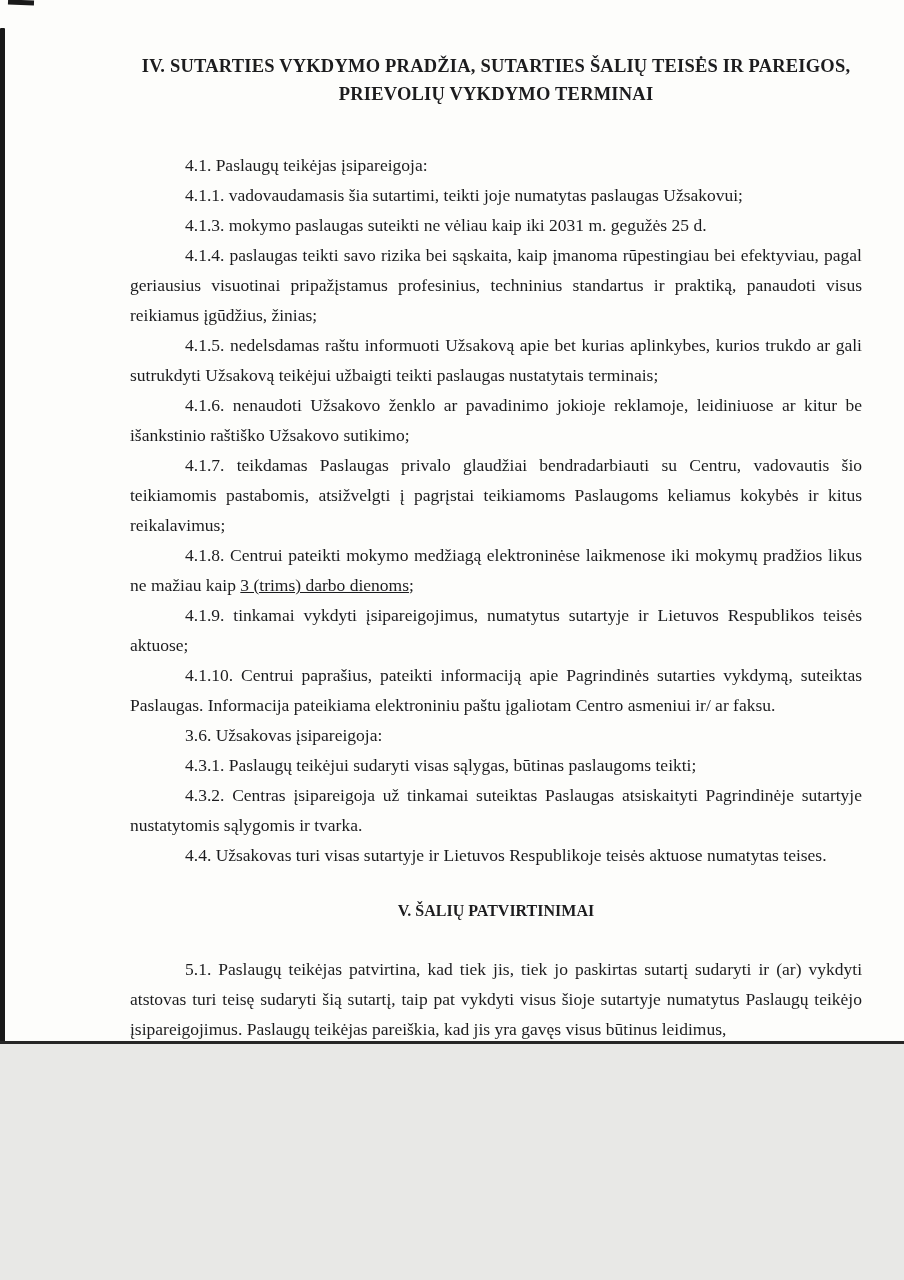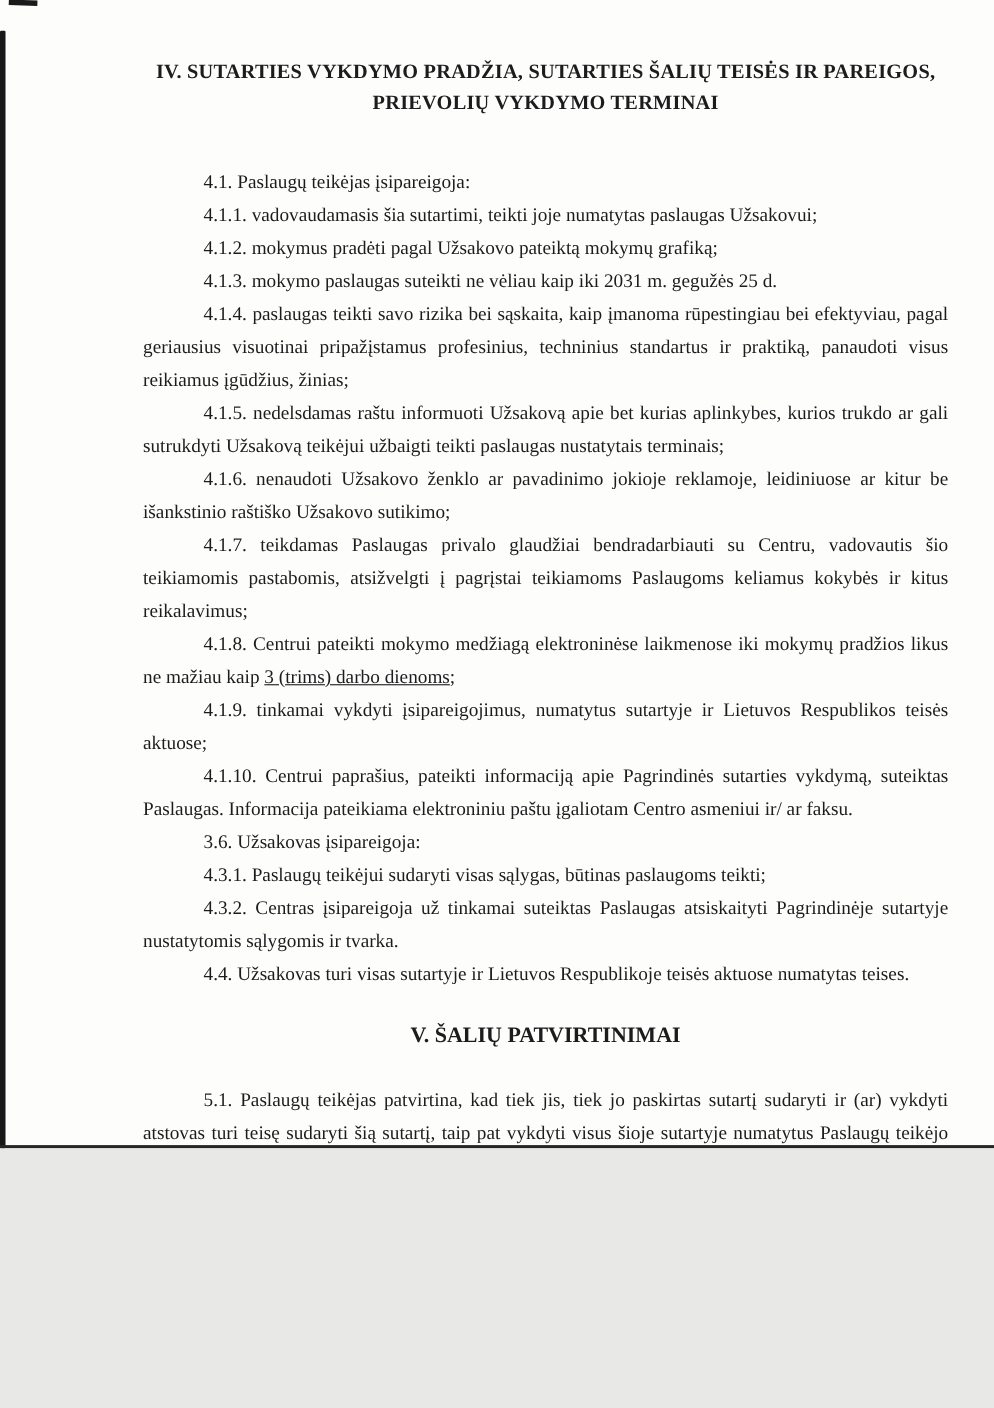--- a/index.html
+++ b/index.html
@@ -35,21 +35,21 @@
     font-size: 18.5px; line-height: 28px; letter-spacing: .2px;
   }
   .doc-body {
     margin-top: 42px;
     font-size: 17.5px; line-height: 30px;
     text-align: justify;
   }
   p.para { text-indent: 55px; margin: 0; }
   .underline { text-decoration: underline; }
   .section-heading {
-    text-align: center; font-weight: bold; font-size: 20px;
+    text-align: center; font-weight: bold; font-size: 16px;
     margin: 26px 0 28px;
   }
   
   .footer {
     position: absolute; left: 118px; right: 20px; top: 1180px; height: 26px;
     font-size: 14px;
   }
   .footer-line {
     position: absolute; left: 0; width: 622px; top: 12px;
     border-top: 1px dashed #9a9a94;
@@ -80,21 +80,20 @@
 
   <div class="content">
     <div class="doc-title">
       <div>IV. SUTARTIES VYKDYMO PRADŽIA, SUTARTIES ŠALIŲ TEISĖS IR PAREIGOS,</div>
       <div>PRIEVOLIŲ VYKDYMO TERMINAI</div>
     </div>
 
     <div class="doc-body" id="doc-body">
         <p class="para"><span>4.1.  Paslaugų teikėjas įsipareigoja:</span></p>
         <p class="para"><span>4.1.1. vadovaudamasis šia sutartimi, teikti joje numatytas paslaugas Užsakovui;</span></p>
-        <p class="para"><span>4.1.2. mokymus pradėti pagal Užsakovo pateiktą mokymų grafiką;</span></p>
         <p class="para"><span>4.1.3. mokymo paslaugas suteikti ne vėliau kaip iki 2031 m. gegužės 25 d.</span></p>
         <p class="para"><span>4.1.4. paslaugas teikti savo rizika bei sąskaita, kaip įmanoma rūpestingiau bei efektyviau, pagal geriausius visuotinai pripažįstamus profesinius, techninius standartus ir praktiką, panaudoti visus reikiamus įgūdžius, žinias;</span></p>
         <p class="para"><span>4.1.5. nedelsdamas raštu informuoti Užsakovą apie bet kurias aplinkybes, kurios trukdo ar gali sutrukdyti Užsakovą teikėjui užbaigti teikti paslaugas nustatytais terminais;</span></p>
         <p class="para"><span>4.1.6. nenaudoti Užsakovo ženklo ar pavadinimo jokioje reklamoje, leidiniuose ar kitur be išankstinio raštiško Užsakovo sutikimo;</span></p>
         <p class="para"><span>4.1.7. teikdamas Paslaugas privalo glaudžiai bendradarbiauti su Centru, vadovautis šio teikiamomis pastabomis, atsižvelgti į pagrįstai teikiamoms Paslaugoms keliamus kokybės ir kitus reikalavimus;</span></p>
         <p class="para"><span>4.1.8. Centrui pateikti mokymo medžiagą elektroninėse laikmenose iki mokymų pradžios likus ne mažiau kaip </span><span class="underline">3 (trims) darbo dienoms</span><span>;</span></p>
         <p class="para"><span>4.1.9. tinkamai vykdyti įsipareigojimus, numatytus sutartyje ir Lietuvos Respublikos teisės aktuose;</span></p>
         <p class="para"><span>4.1.10. Centrui paprašius, pateikti informaciją apie Pagrindinės sutarties vykdymą, suteiktas Paslaugas. Informacija pateikiama elektroniniu paštu įgaliotam Centro asmeniui ir/ ar faksu.</span></p>
         <p class="para"><span>3.6. Užsakovas įsipareigoja:</span></p>
         <p class="para"><span>4.3.1. Paslaugų teikėjui sudaryti visas sąlygas, būtinas paslaugoms teikti;</span></p>

